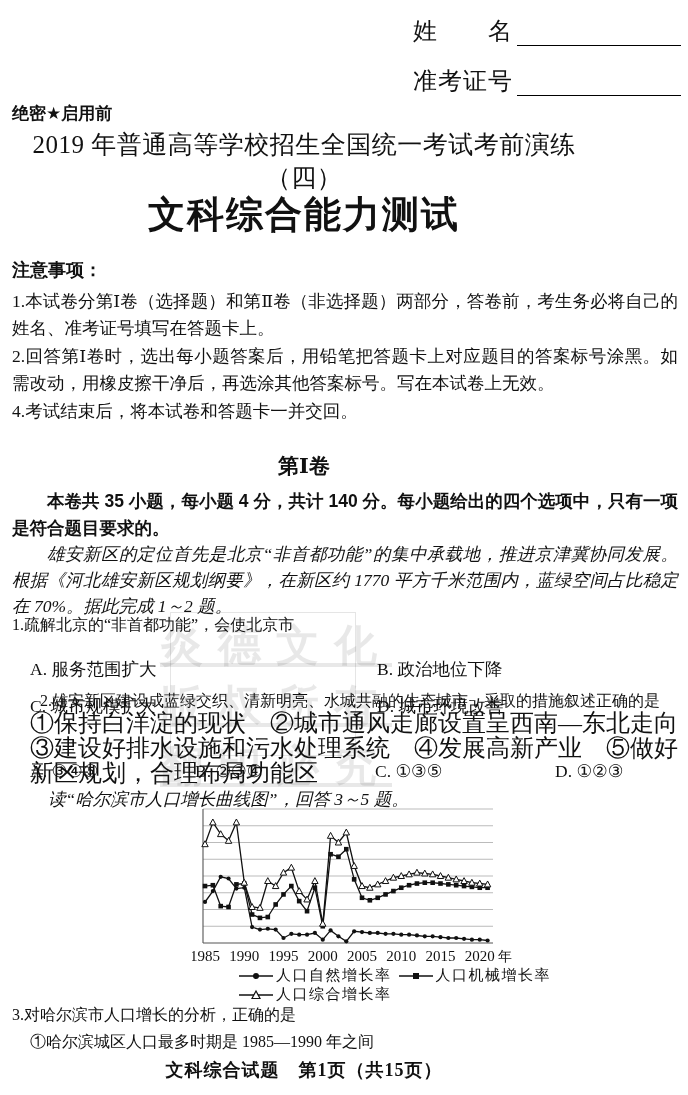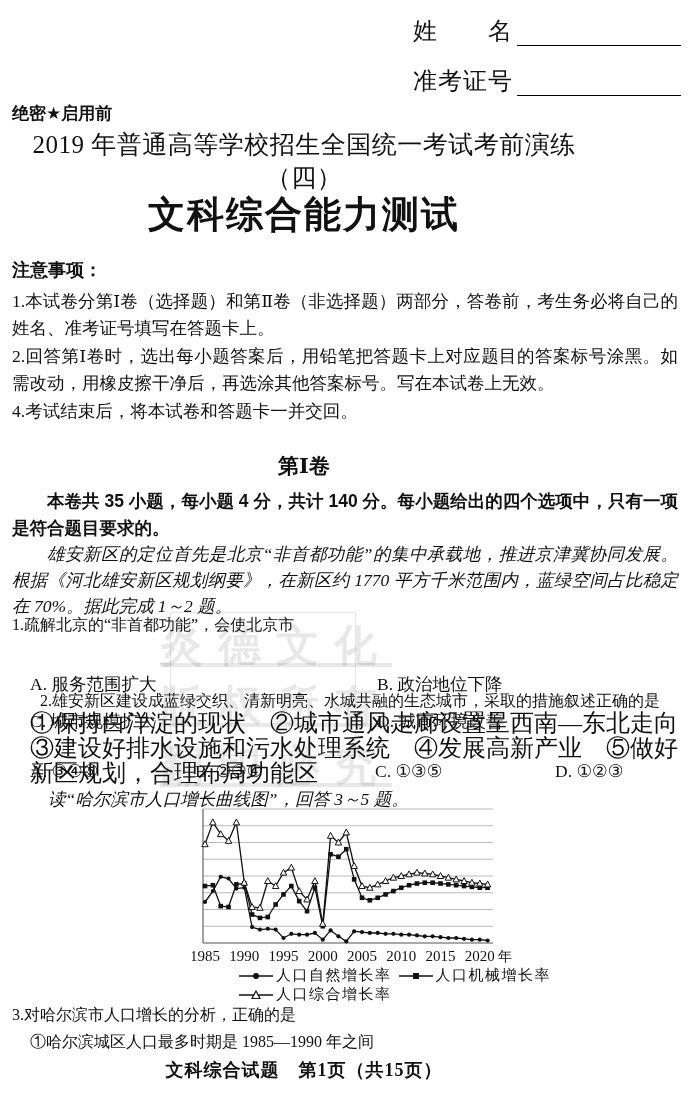--- a/index.html
+++ b/index.html
@@ -71,21 +71,21 @@
     <div>1.本试卷分第Ⅰ卷（选择题）和第Ⅱ卷（非选择题）两部分，答卷前，考生务必将自己的姓名、准考证号填写在答题卡上。</div>
     <div>2.回答第Ⅰ卷时，选出每小题答案后，用铅笔把答题卡上对应题目的答案标号涂黑。如需改动，用橡皮擦干净后，再选涂其他答案标号。写在本试卷上无效。</div>
     <div>4.考试结束后，将本试卷和答题卡一并交回。</div>
   </div>
 
   <div class="abs center sec1-heading" style="top:452px;">第Ⅰ卷</div>
   <div class="abs heiti instructions" style="left:12px;top:488px;font-size:17.5px;">本卷共 35 小题，每小题 4 分，共计 140 分。每小题给出的四个选项中，只有一项是符合题目要求的。</div>
   <div class="abs kaiti passage" style="left:12px;top:541px;">雄安新区的定位首先是北京“非首都功能”的集中承载地，推进京津冀协同发展。根据《河北雄安新区规划纲要》，在新区约 1770 平方千米范围内，蓝绿空间占比稳定在 70%。据此完成 1～2 题。</div>
 
   <div class="abs qstem" style="left:12px;top:613px;">1.疏解北京的“非首都功能”，会使北京市</div>
-  <div class="abs q-options-2col" style="left:30px;top:672px;">
+  <div class="abs q-options-2col" style="left:30px;top:657px;">
     <span>A. 服务范围扩大</span>
     <span>B. 政治地位下降</span>
     <span>C. 城市规模扩大</span>
     <span>D. 城市环境改善</span>
   </div>
 
   <div class="abs qstem" style="left:12px;top:689px;margin-left:28px;">2.雄安新区建设成蓝绿交织、清新明亮、水城共融的生态城市，采取的措施叙述正确的是</div>
   <div class="abs q-statements" style="left:30px;top:711px;">①保持白洋淀的现状　②城市通风走廊设置呈西南—东北走向　③建设好排水设施和污水处理系统　④发展高新产业　⑤做好新区规划，合理布局功能区</div>
   <div class="abs q-options-4col" style="left:30px;top:761px;">
     <span class="opt-pos-0">A. ③④⑤</span>

